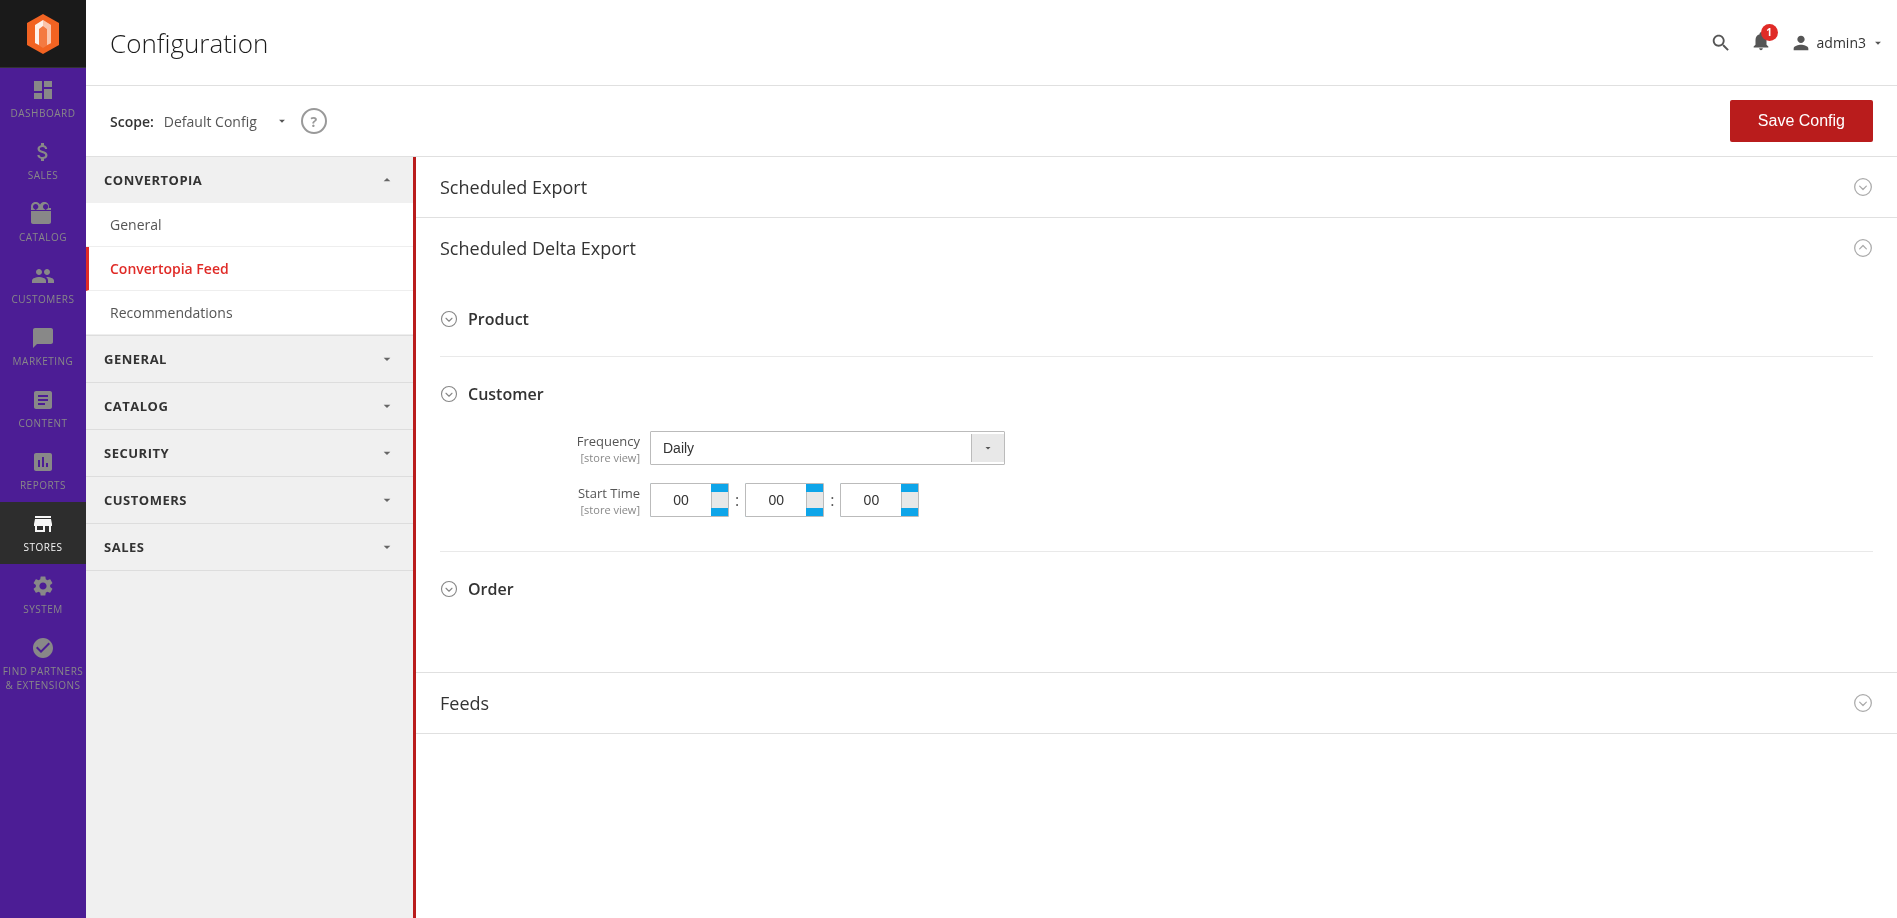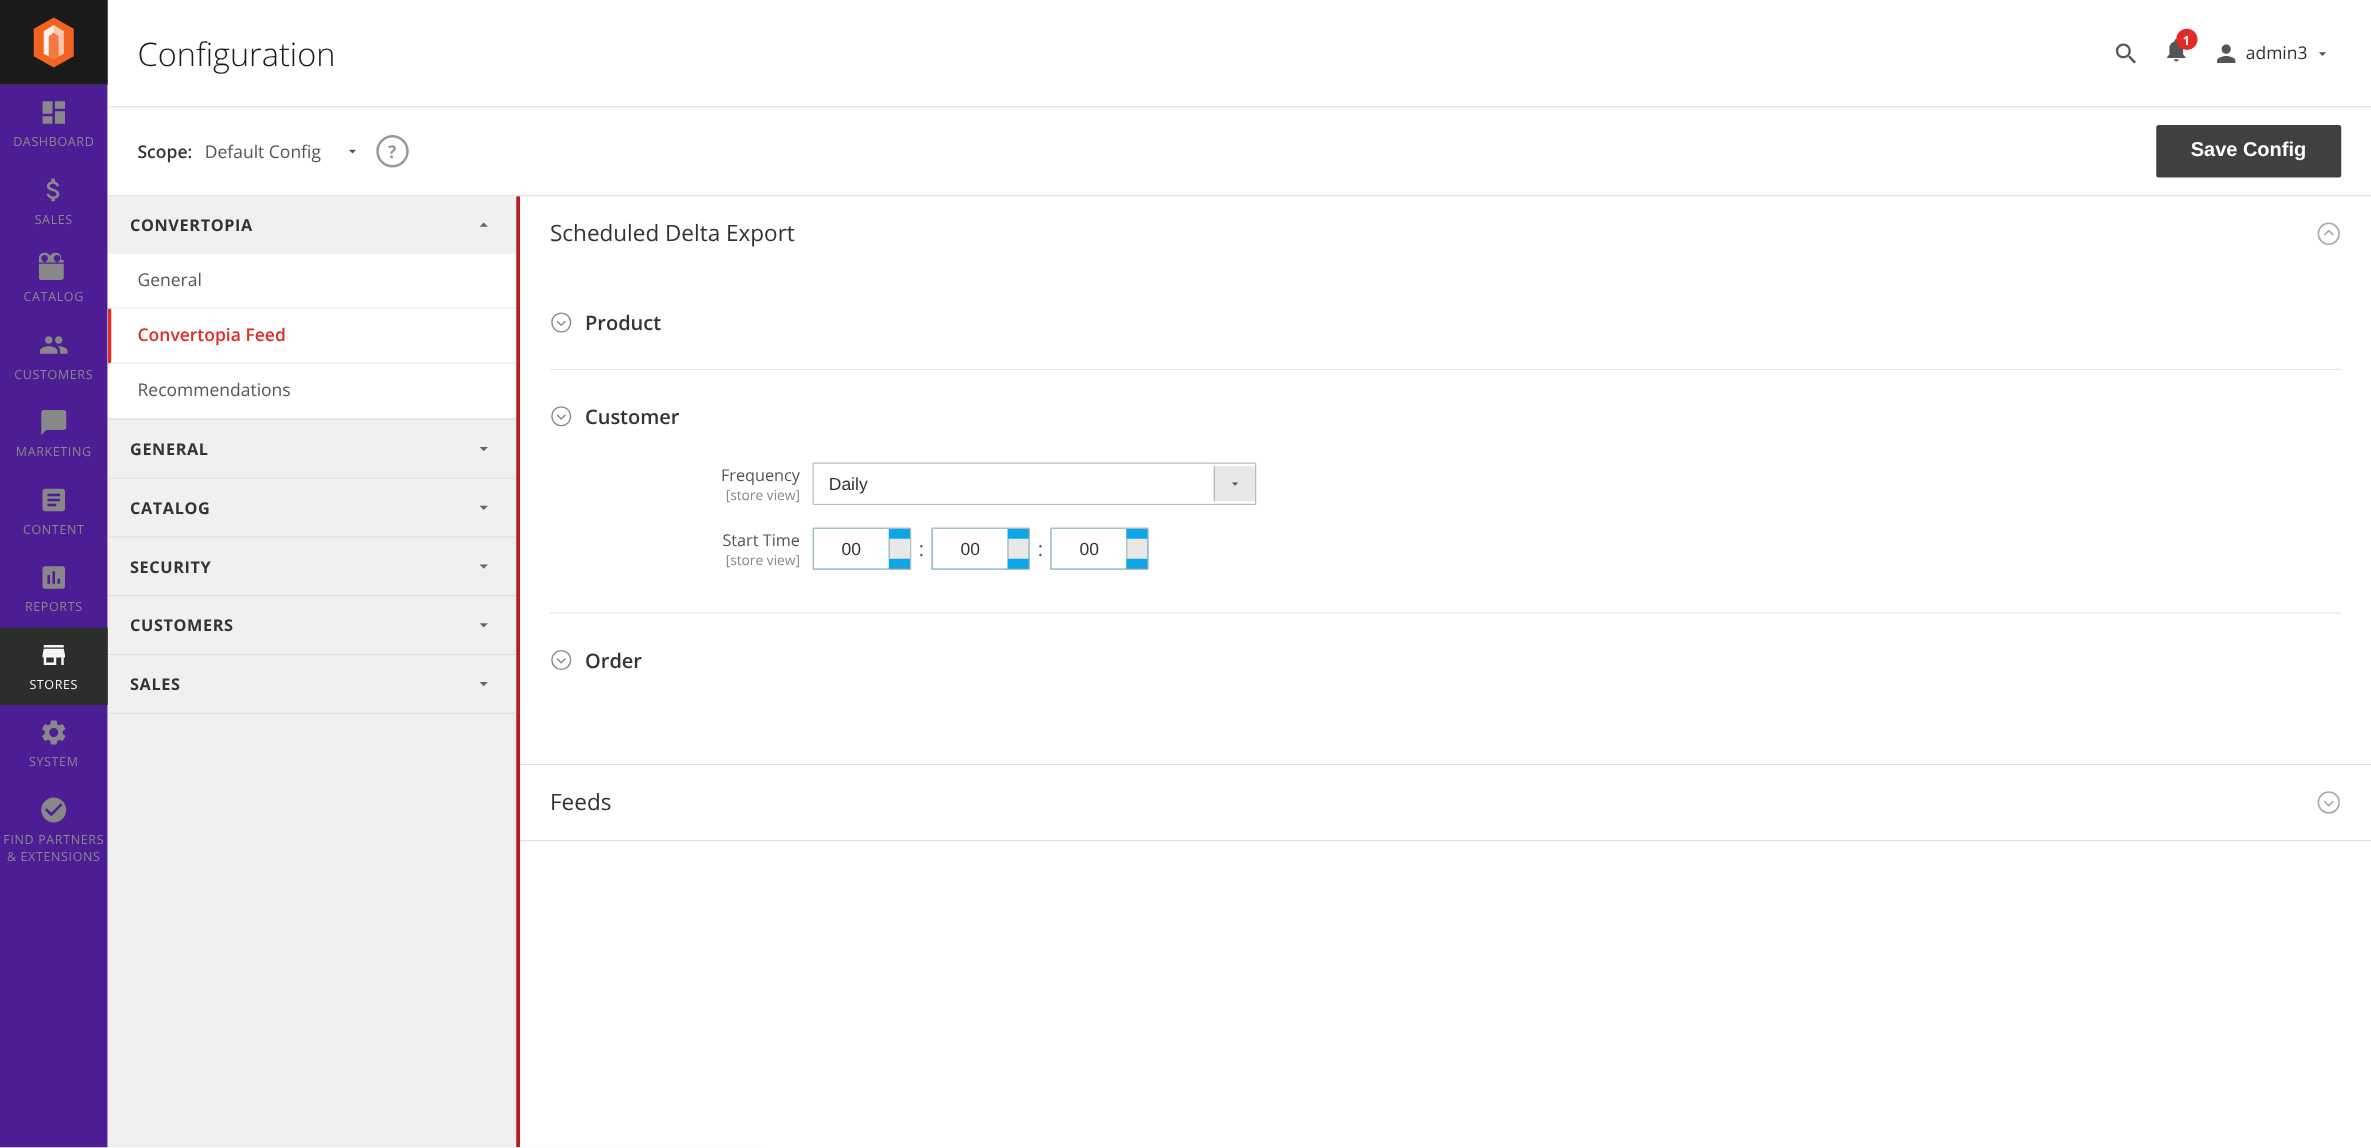--- a/index.html
+++ b/index.html
@@ -53,21 +53,21 @@
       flex-direction: column;
       overflow: hidden;
     }
 
     
     .topbar {
       background: #fff;
       height: 86px;
       display: flex;
       align-items: center;
-      padding: 0 32px 0 24px;
+      padding: 0 12px 0 24px;
       border-bottom: 1px solid #e0e0e0;
       flex-shrink: 0;
     }
     .page-title {
       font-size: 26px;
       font-weight: 300;
       color: #1a1a1a;
       flex: 1;
     }
     .topbar-actions {
@@ -141,26 +141,26 @@
       align-items: center;
       justify-content: center;
       color: #999;
       font-weight: bold;
       font-size: 14px;
       margin-left: 12px;
       cursor: pointer;
     }
     .save-config-btn {
       margin-left: auto;
-      background: #404040;
+      background: #b91c1c;
       color: #fff;
       border: none;
       padding: 12px 28px;
       font-size: 16px;
-      font-weight: 700;
+      font-weight: 400;
       cursor: pointer;
       border-radius: 2px;
     }
 
     
     .inner-content {
       display: flex;
       flex: 1;
       overflow: hidden;
     }
@@ -512,20 +512,29 @@
           <svg viewBox="0 0 24 24">
               <path d="M7 10l5 5 5-5z"></path>
             </svg>
         </div>
       </div>
 
     </aside>
 
     <main class="config-content">
 
+      <div class="config-section">
+        <div class="config-section-header">
+          <span>Scheduled Export</span>
+          <svg viewBox="0 0 24 24" width="22" height="22">
+            <circle cx="12" cy="12" r="10" fill="none" stroke="#aaa" stroke-width="1.5"></circle>
+            <path d="M8 11l4 4 4-4" fill="none" stroke="#aaa" stroke-width="1.5" stroke-linecap="round" stroke-linejoin="round"></path>
+          </svg>
+        </div>
+      </div>
 
       <div class="config-section">
         <div class="config-section-header">
           <span>Scheduled Delta Export</span>
           <svg viewBox="0 0 24 24" width="22" height="22">
             <circle cx="12" cy="12" r="10" fill="none" stroke="#aaa" stroke-width="1.5"></circle>
             <path d="M8 13l4-4 4 4" fill="none" stroke="#aaa" stroke-width="1.5" stroke-linecap="round" stroke-linejoin="round"></path>
           </svg>
         </div>
         <div class="config-section-body">

